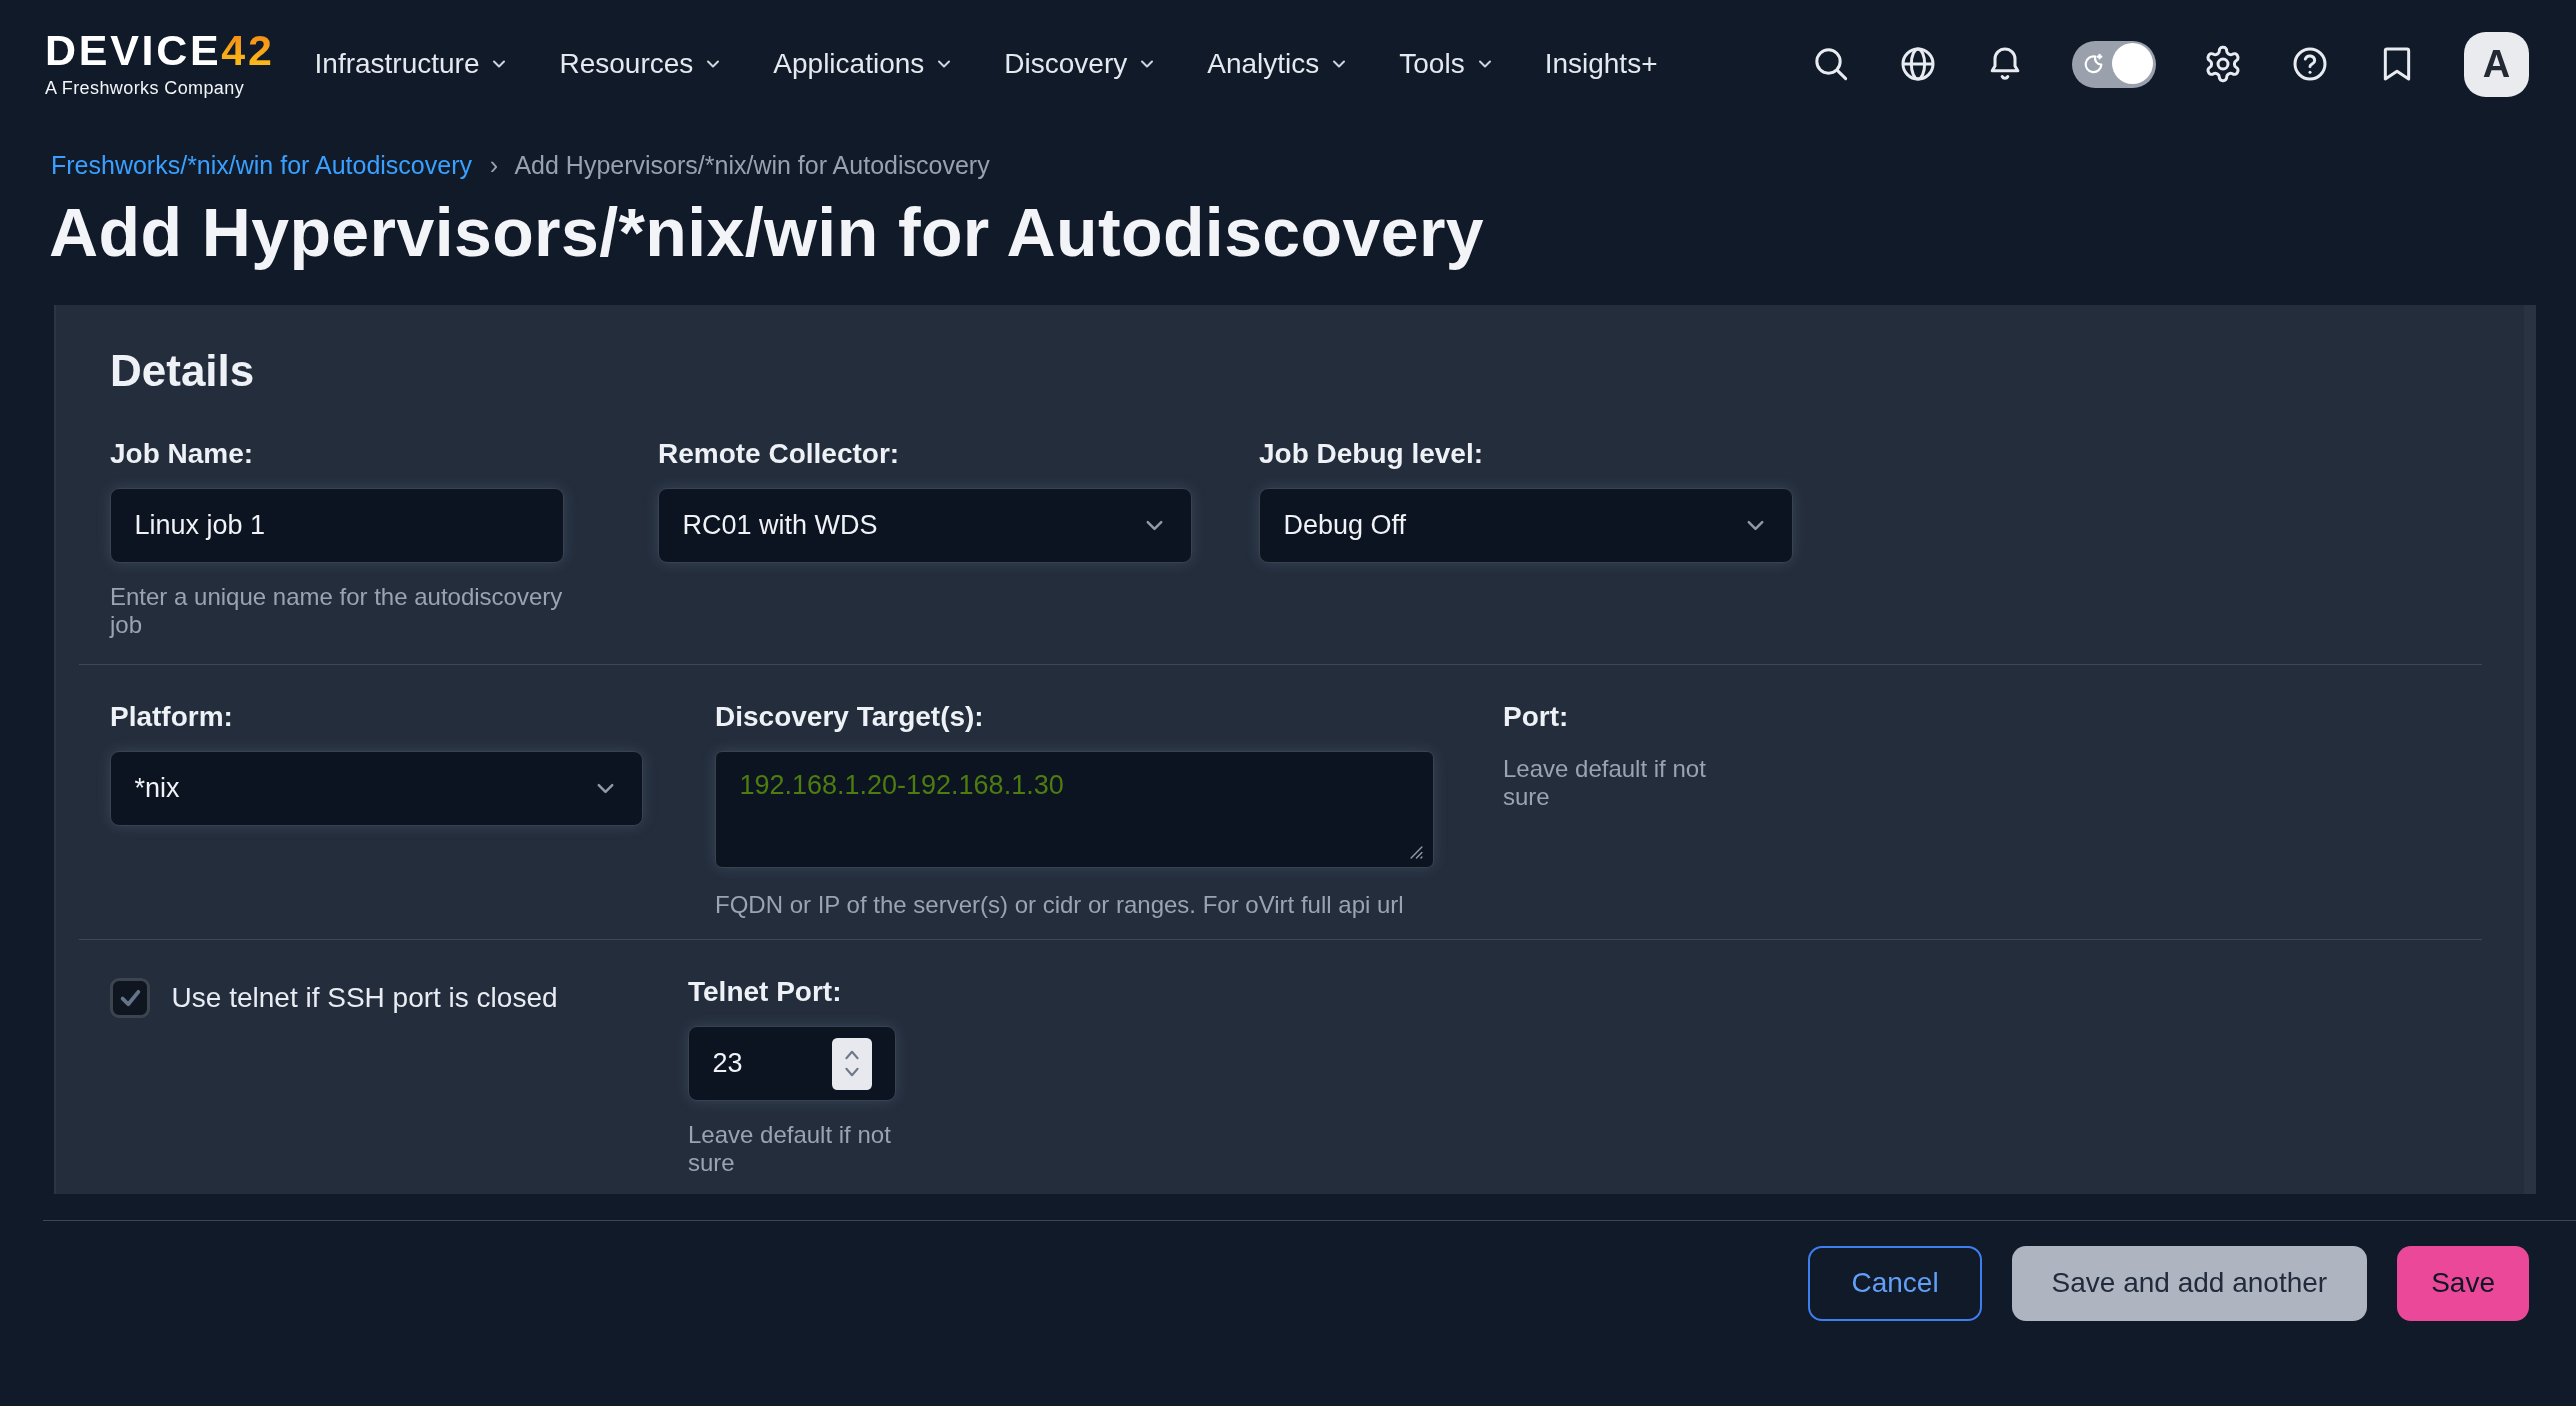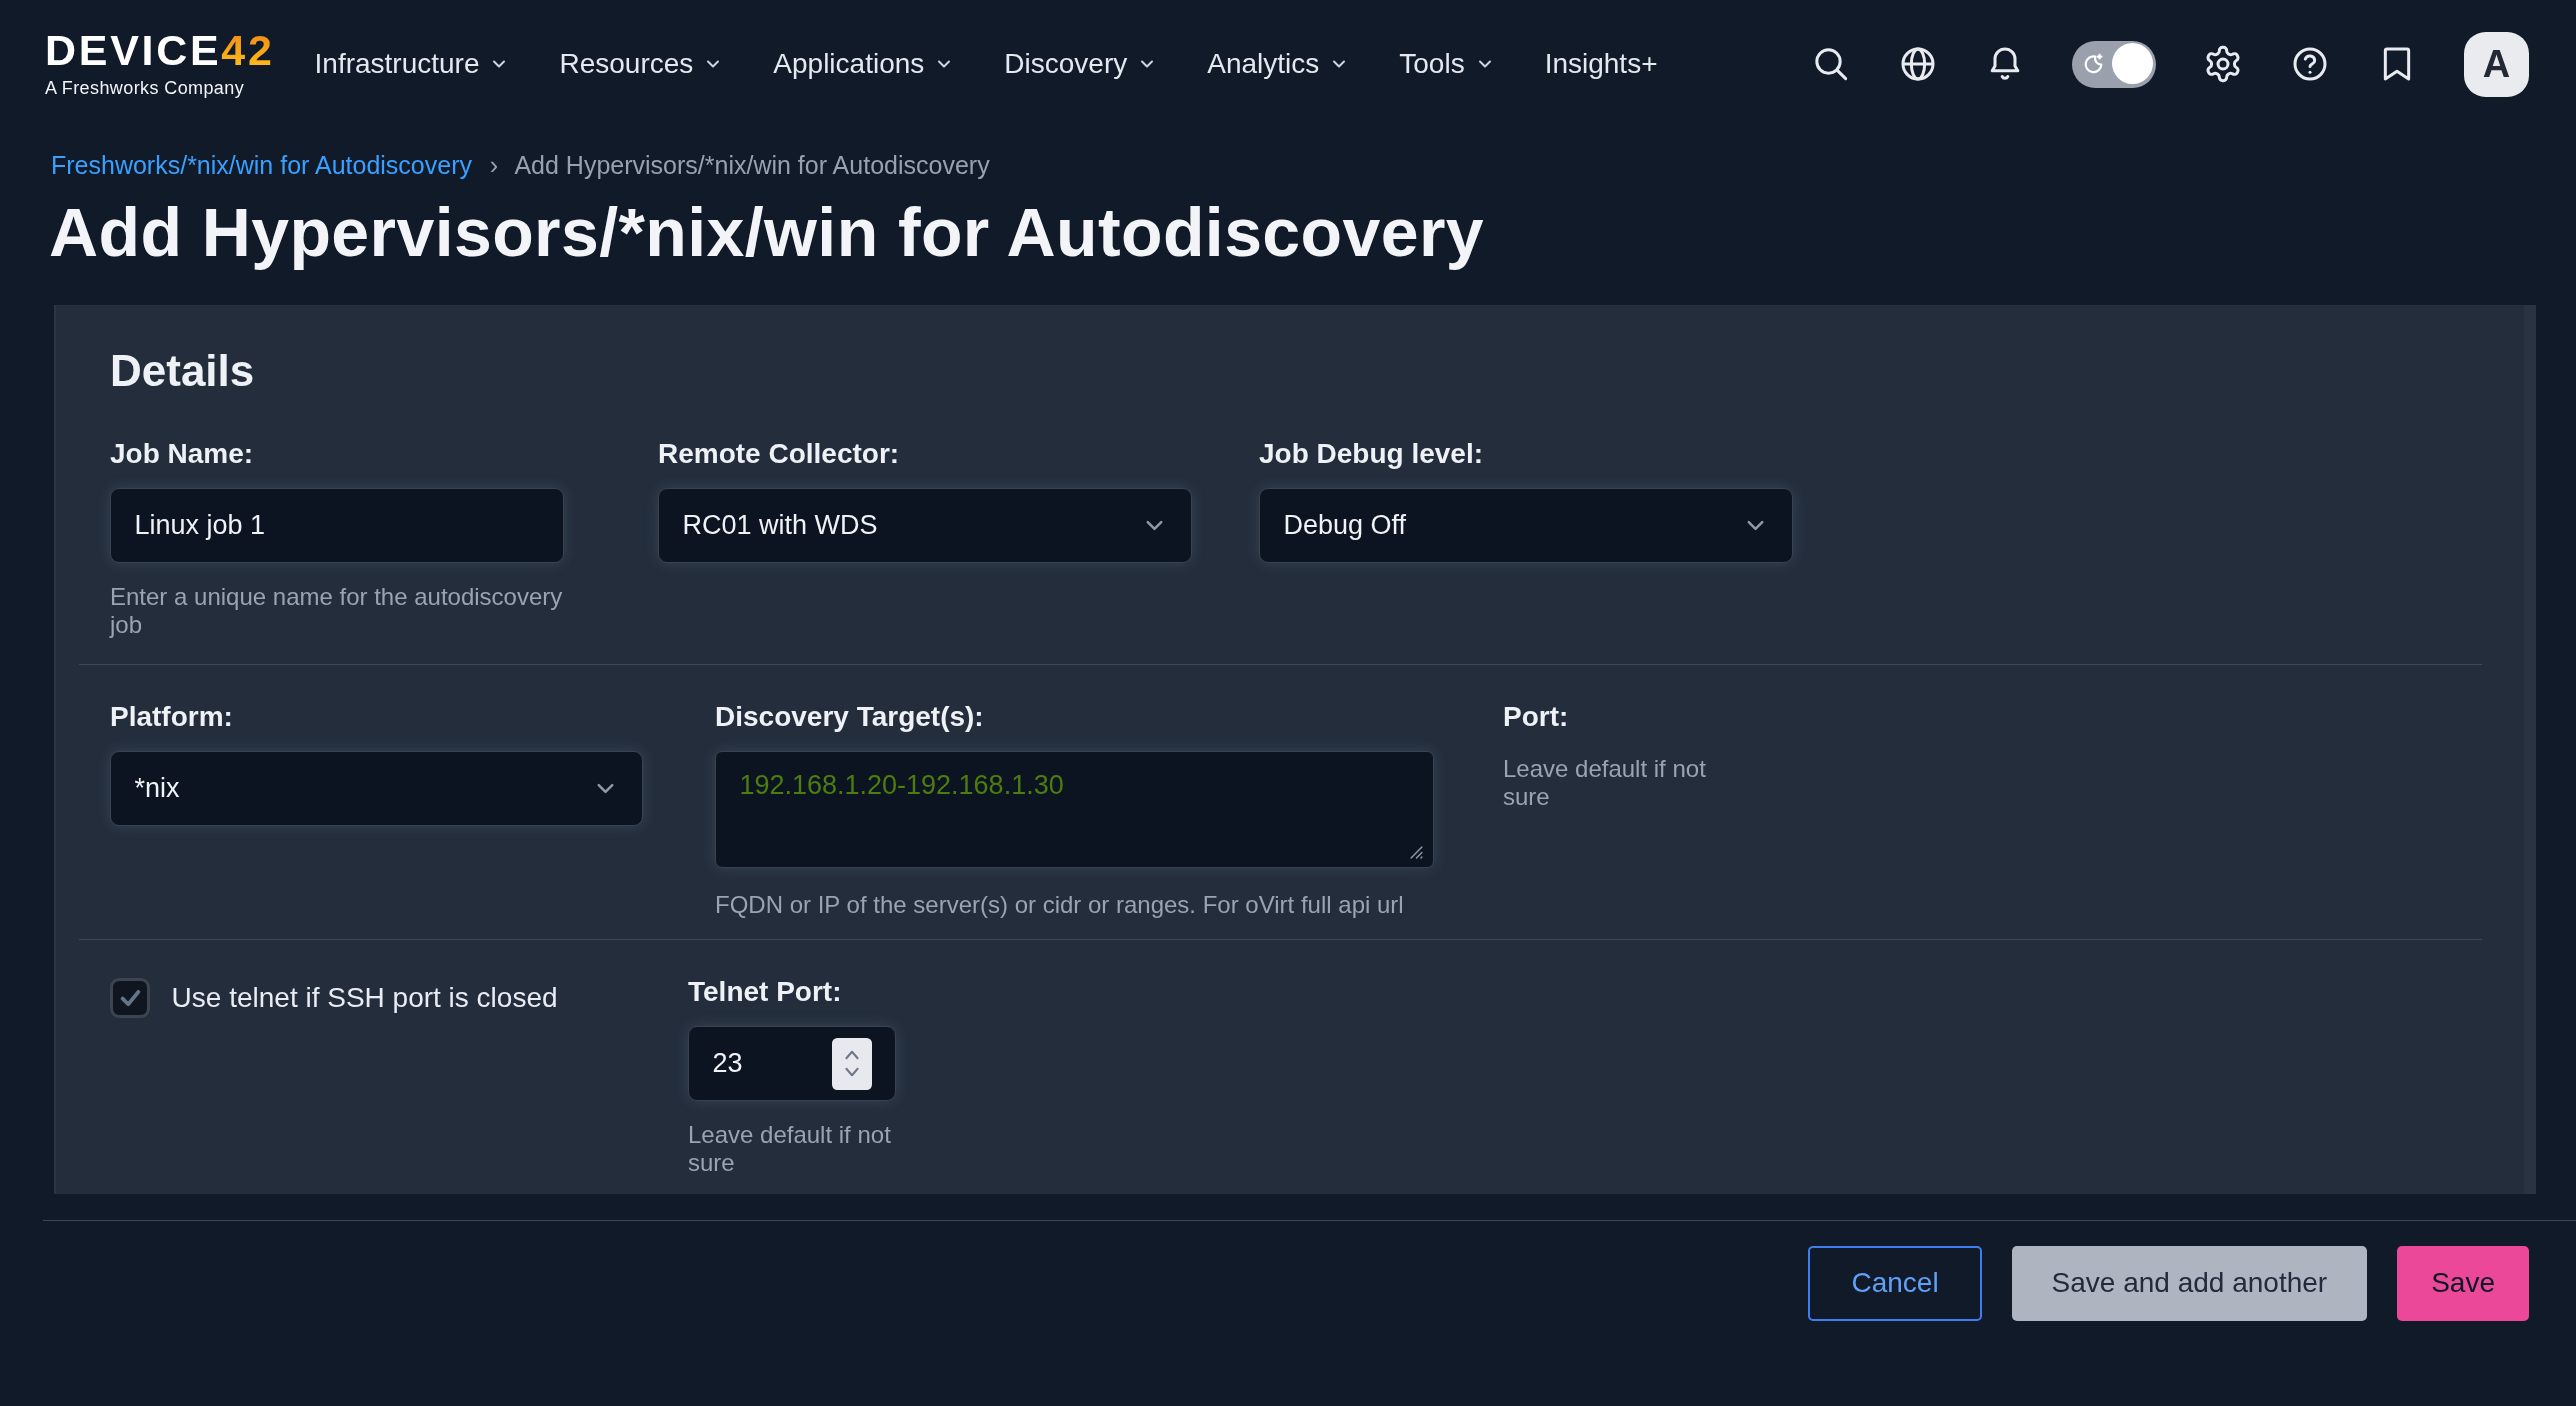--- a/index.html
+++ b/index.html
@@ -92,21 +92,21 @@
 
   .check-row { display:flex; align-items:center; gap:21.6px; font-size:28px; color:#e9ecf2; cursor:pointer; }
   .checkbox { width:40px; height:40px; border-radius:9px; background:#10161f; border:3.6px solid #3c4450;
               display:flex; align-items:center; justify-content:center; flex:none; }
   .checkbox svg { width:27px; height:27px; stroke:#64748b; display:none; }
   .checkbox.checked svg { display:block; }
 
   
   .footer-divider { border:none; border-top:1.8px solid #3c4654; margin:26px 0 0 43px; }
   .footer-actions { display:flex; justify-content:flex-end; align-items:center; gap:30px; margin:25px 47px 0 0; }
-  .btn { height:75px; border-radius:5px; font-size:28px; display:flex; align-items:center; justify-content:center;
+  .btn { height:75px; border-radius:14px; font-size:28px; display:flex; align-items:center; justify-content:center;
          cursor:pointer; font-family:"Liberation Sans", sans-serif; border:none; font-weight:500; }
   .btn-cancel { border:2.7px solid #3f7ef0; color:#62a0f8; background:transparent; padding:0 41px; }
   .btn-silver { background:#aeb5c1; color:#222b3b; padding:0 40px; }
   .btn-save { background:#ec4899; color:#0f1726; padding:0 34px; font-weight:400; }
 </style>
 </head>
 <body>
 
 <header class="topnav">
   <div class="logo">

